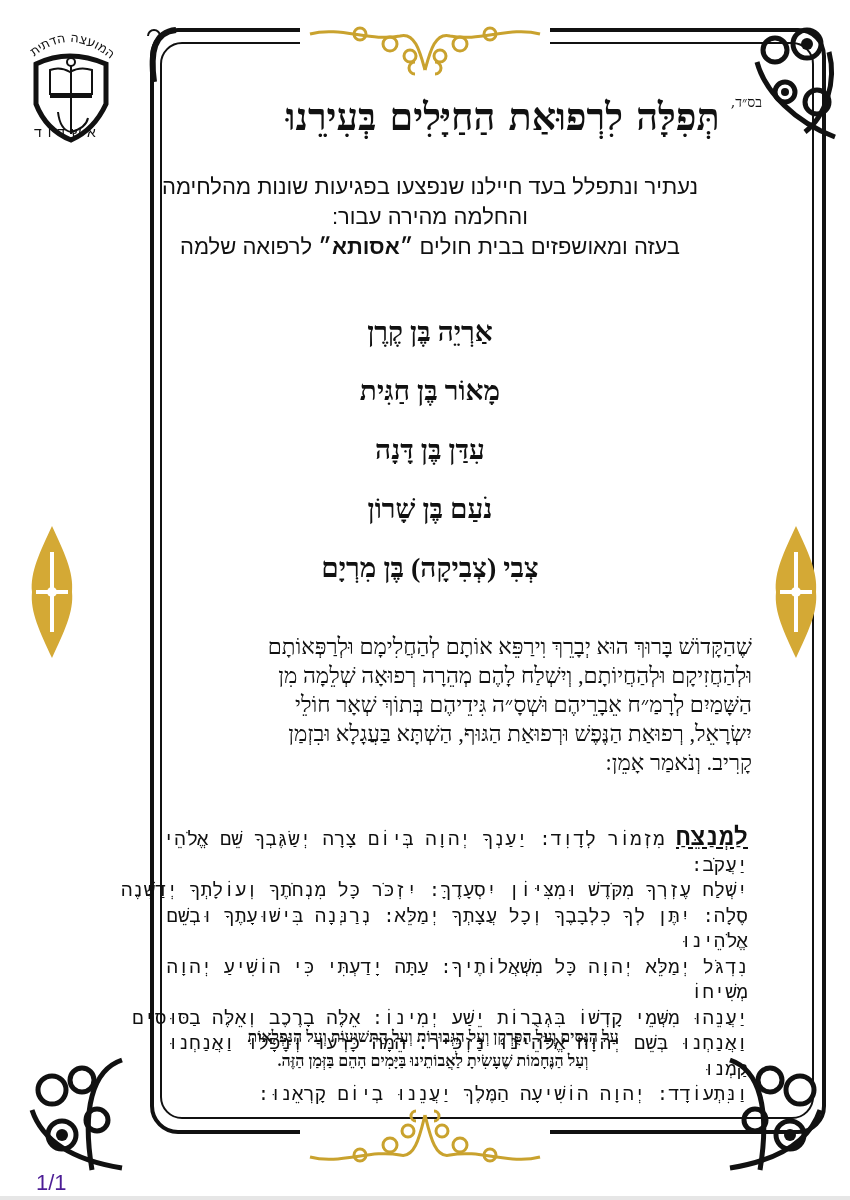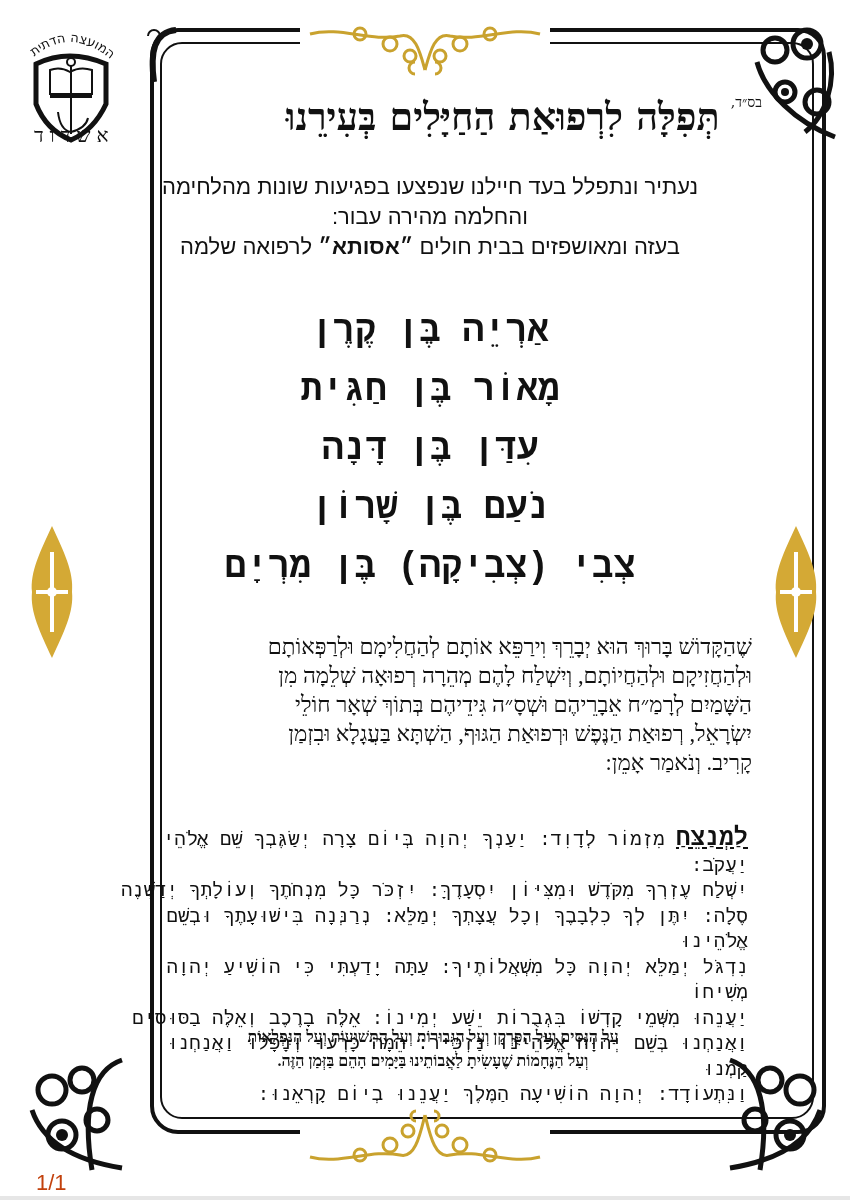--- a/index.html
+++ b/index.html
@@ -11,26 +11,26 @@
   .gold-top{position:absolute;left:300px;top:22px;width:250px;height:60px;}
   .gold-bottom{position:absolute;left:300px;top:1105px;width:250px;height:65px;}
   .gold-side{position:absolute;width:60px;height:140px;}
   .logo{position:absolute;left:14px;top:22px;width:110px;height:130px;}
   .title-row{position:absolute;right:88px;top:94px;direction:rtl;white-space:nowrap;}
   .bsd{font-size:14px;font-weight:normal;vertical-align:top;margin-left:6px;font-family:"DejaVu Serif",serif;}
   .title{font-size:38px;font-weight:bold;font-family:"DejaVu Serif",serif;letter-spacing:0px;}
   .intro{position:absolute;left:130px;width:600px;top:172px;direction:rtl;text-align:center;font-family:"Liberation Sans",sans-serif;font-size:22px;line-height:30px;}
   .intro b{font-weight:bold;}
   .names{position:absolute;left:150px;width:560px;top:302px;direction:rtl;text-align:center;}
-  .name{font-family:Liberation Mono, monospace;font-weight:bold;font-size:36px;line-height:59px;height:59px;white-space:nowrap;}
+  .name{font-family:Liberation Serif, serif;font-weight:bold;font-size:28px;line-height:59px;height:59px;white-space:nowrap;}
   .prayer{position:absolute;left:112px;width:640px;top:632px;direction:rtl;text-align:right;font-family:"Liberation Serif",serif;font-size:22.5px;line-height:29px;}
   .psalm{position:absolute;left:118px;width:630px;top:826px;direction:rtl;font-family:Liberation Mono, monospace;font-size:19px;line-height:25.5px;}
   .psalm .lead{font-weight:bold;font-size:24px;text-decoration:underline;}
   .closing{position:absolute;left:118px;width:630px;top:1025px;direction:rtl;text-align:center;font-family:"Liberation Serif",serif;font-weight:bold;font-size:16px;line-height:24px;}
-  .pager{position:absolute;left:36px;top:1170px;font-family:"Liberation Sans",sans-serif;font-size:22px;color:#c2410c;direction:ltr;}
+  .pager{position:absolute;left:36px;top:1170px;font-family:"Liberation Sans",sans-serif;font-size:22px;color:#4c1d95;direction:ltr;}
   .bottom-bar{position:absolute;left:0;top:1196px;width:850px;height:4px;background:#e6e6e6;}
 </style>
 </head>
 <body>
 
 <div class="page">
 
   <div class="frame-outer"></div>
   <div class="frame-inner"></div>
 
@@ -126,21 +126,21 @@
           <path id="arcTop" d="M14 40 Q55 0 100 40"></path>
         </defs>
       <text font-size="13" font-family="DejaVu Sans, sans-serif" fill="#111"><textPath href="#arcTop" startOffset="8">המועצה הדתית</textPath></text>
       <path d="M22 42 Q55 26 92 42 L92 82 Q80 108 57 118 Q32 108 22 82 Z" stroke="#111" stroke-width="5" fill="#fff"></path>
       <path d="M36 48 Q46 44 56 50 Q66 44 78 48 L78 72 L36 72 Z" stroke="#111" stroke-width="2" fill="#fff"></path>
       <rect x="36" y="72" width="42" height="4" fill="#111"></rect>
       <line x1="57" y1="38" x2="57" y2="112" stroke="#111" stroke-width="2"></line>
       <circle cx="57" cy="40" r="4" stroke="#111" stroke-width="2" fill="#fff"></circle>
       <path d="M44 90 Q46 108 57 110 Q72 106 74 96" stroke="#111" stroke-width="2" fill="none"></path>
     </svg>
-    <span style="position:absolute;left:20px;top:102px;font-size:20px;font-family:Liberation Serif, serif;direction:rtl;letter-spacing:6px;">אשדוד</span>
+    <span style="position:absolute;left:20px;top:102px;font-size:14px;font-family:Liberation Sans, sans-serif;direction:rtl;letter-spacing:6px;">אשדוד</span>
   </div>
 
   <div class="title-row">
     <span class="bsd">בס״ד,</span>
     <span class="title">תְּפִלָּה לִרְפוּאַת הַחַיָּלִים בְּעִירֵנוּ</span>
   </div>
 
   <div class="intro">
     <div>נעתיר ונתפלל בעד חיילנו שנפצעו בפגיעות שונות מהלחימה</div>
     <div>והחלמה מהירה עבור:</div>

